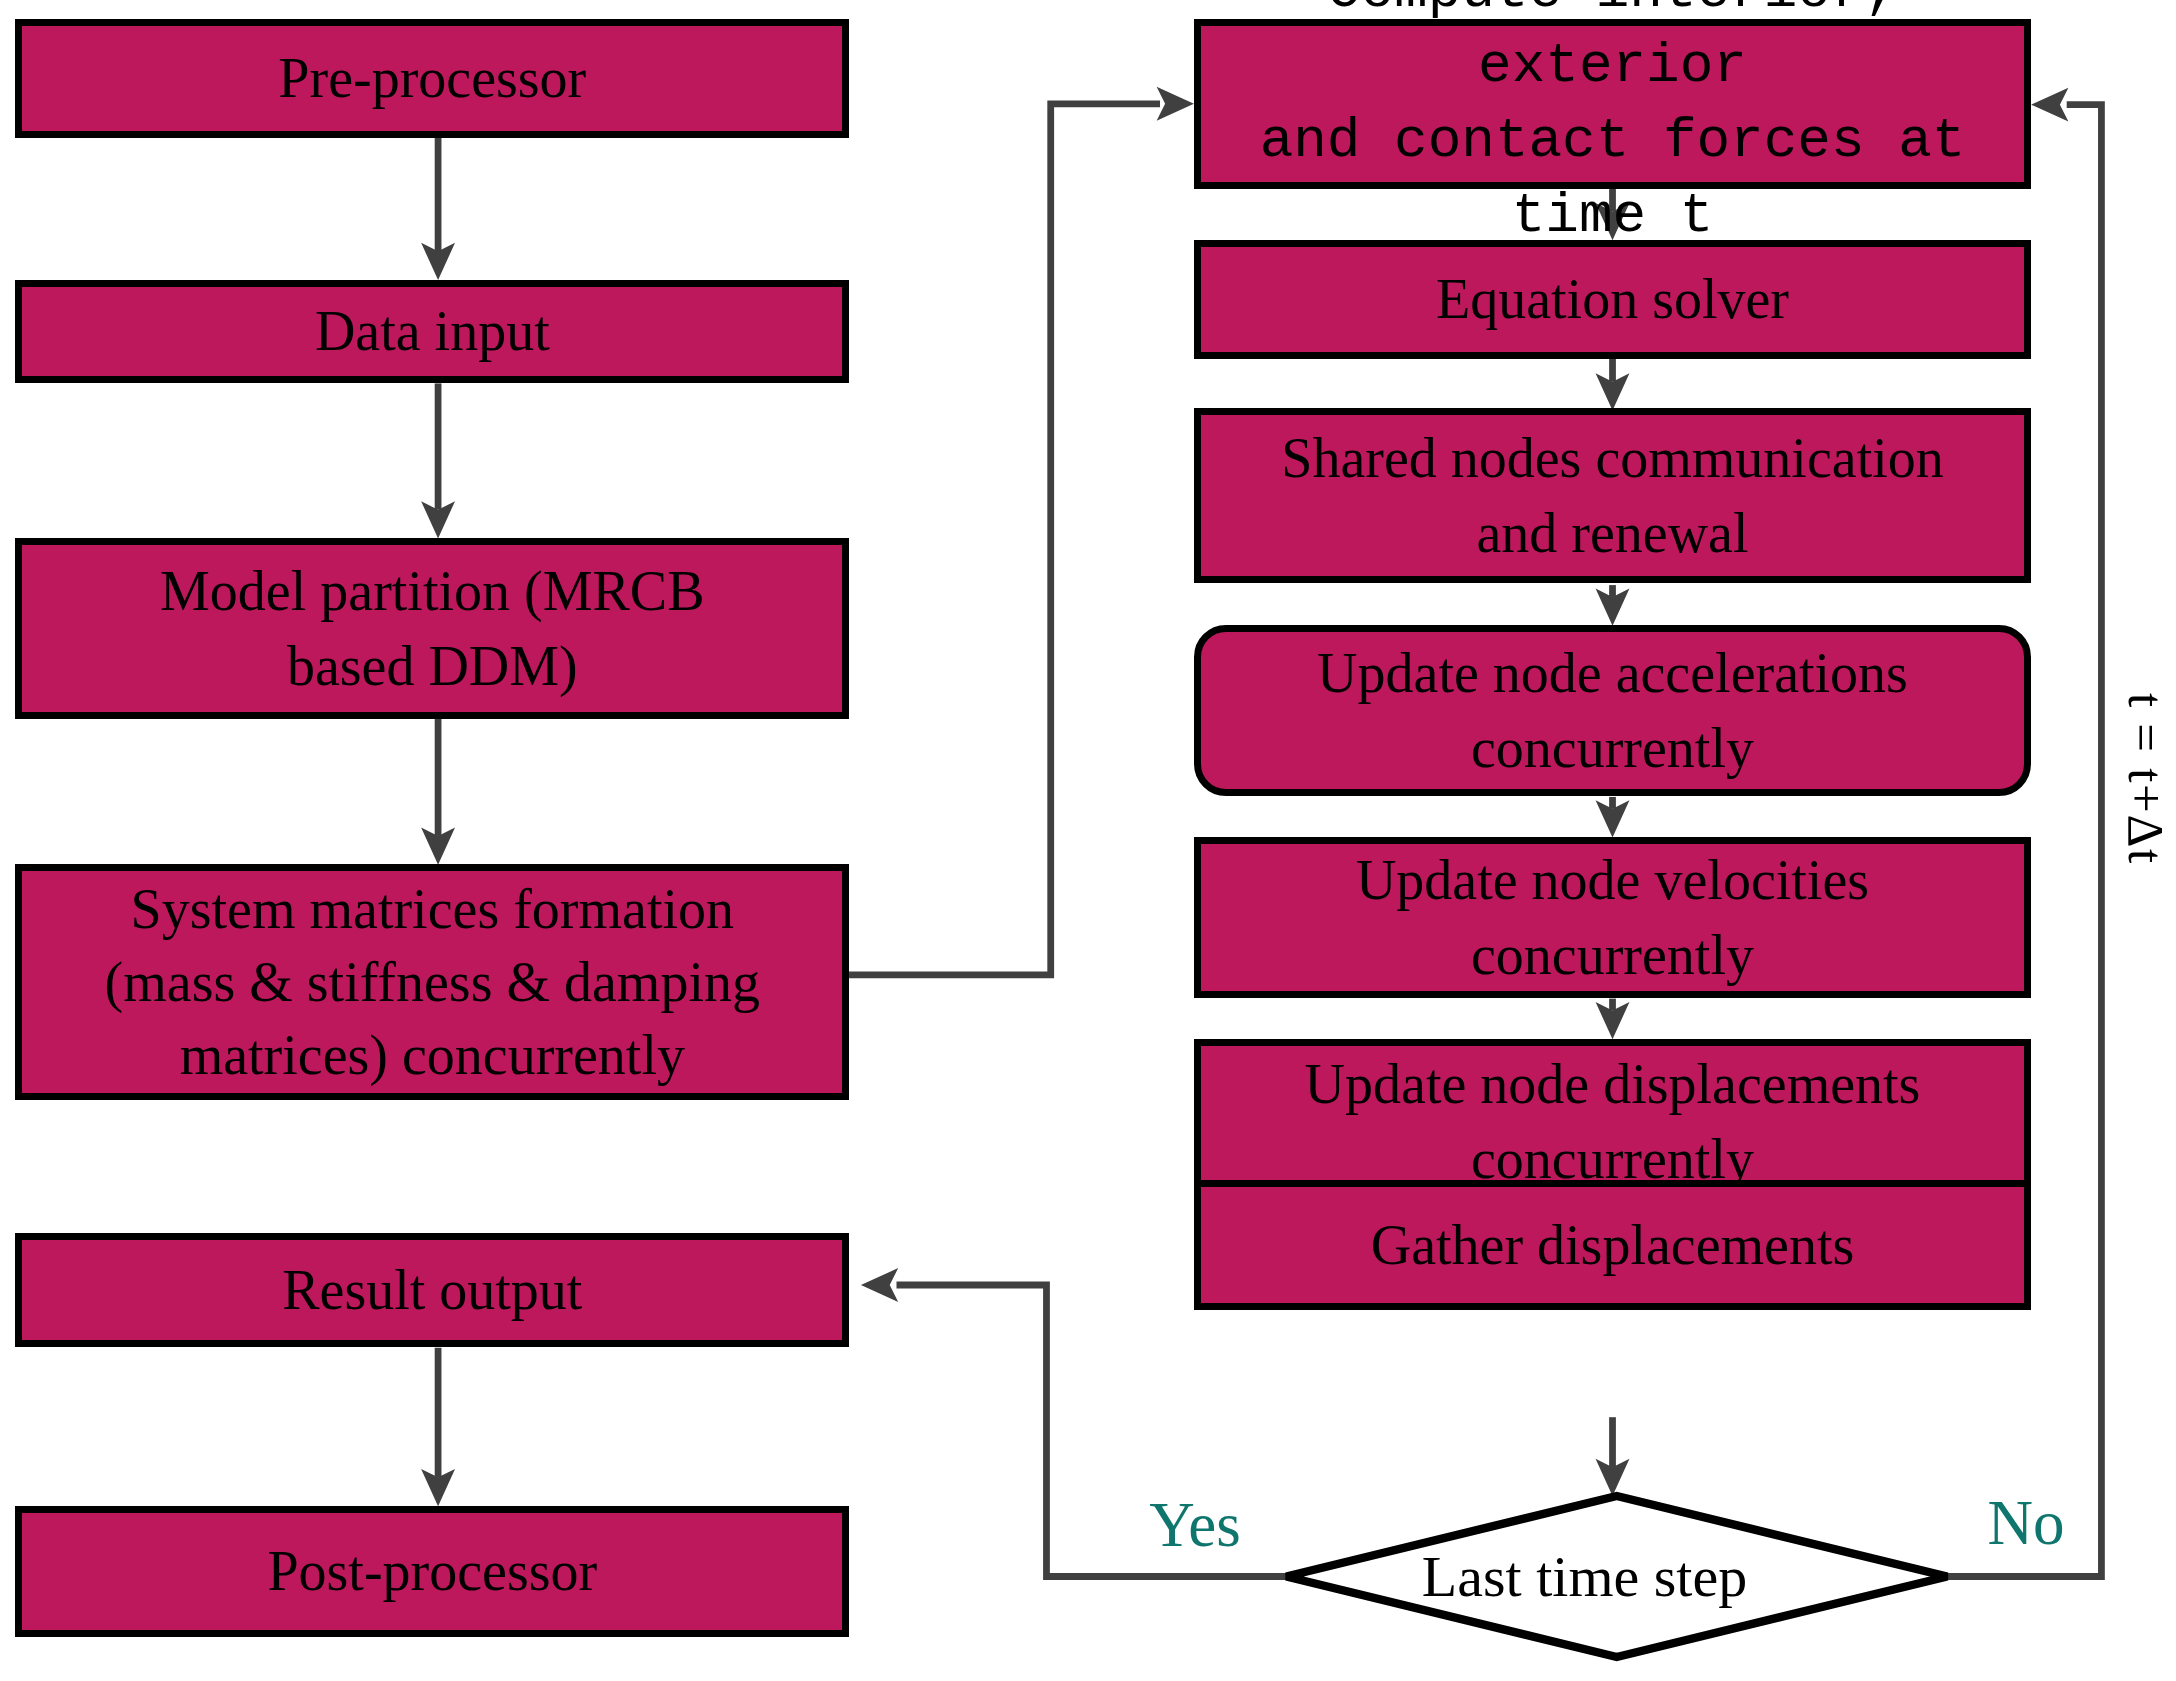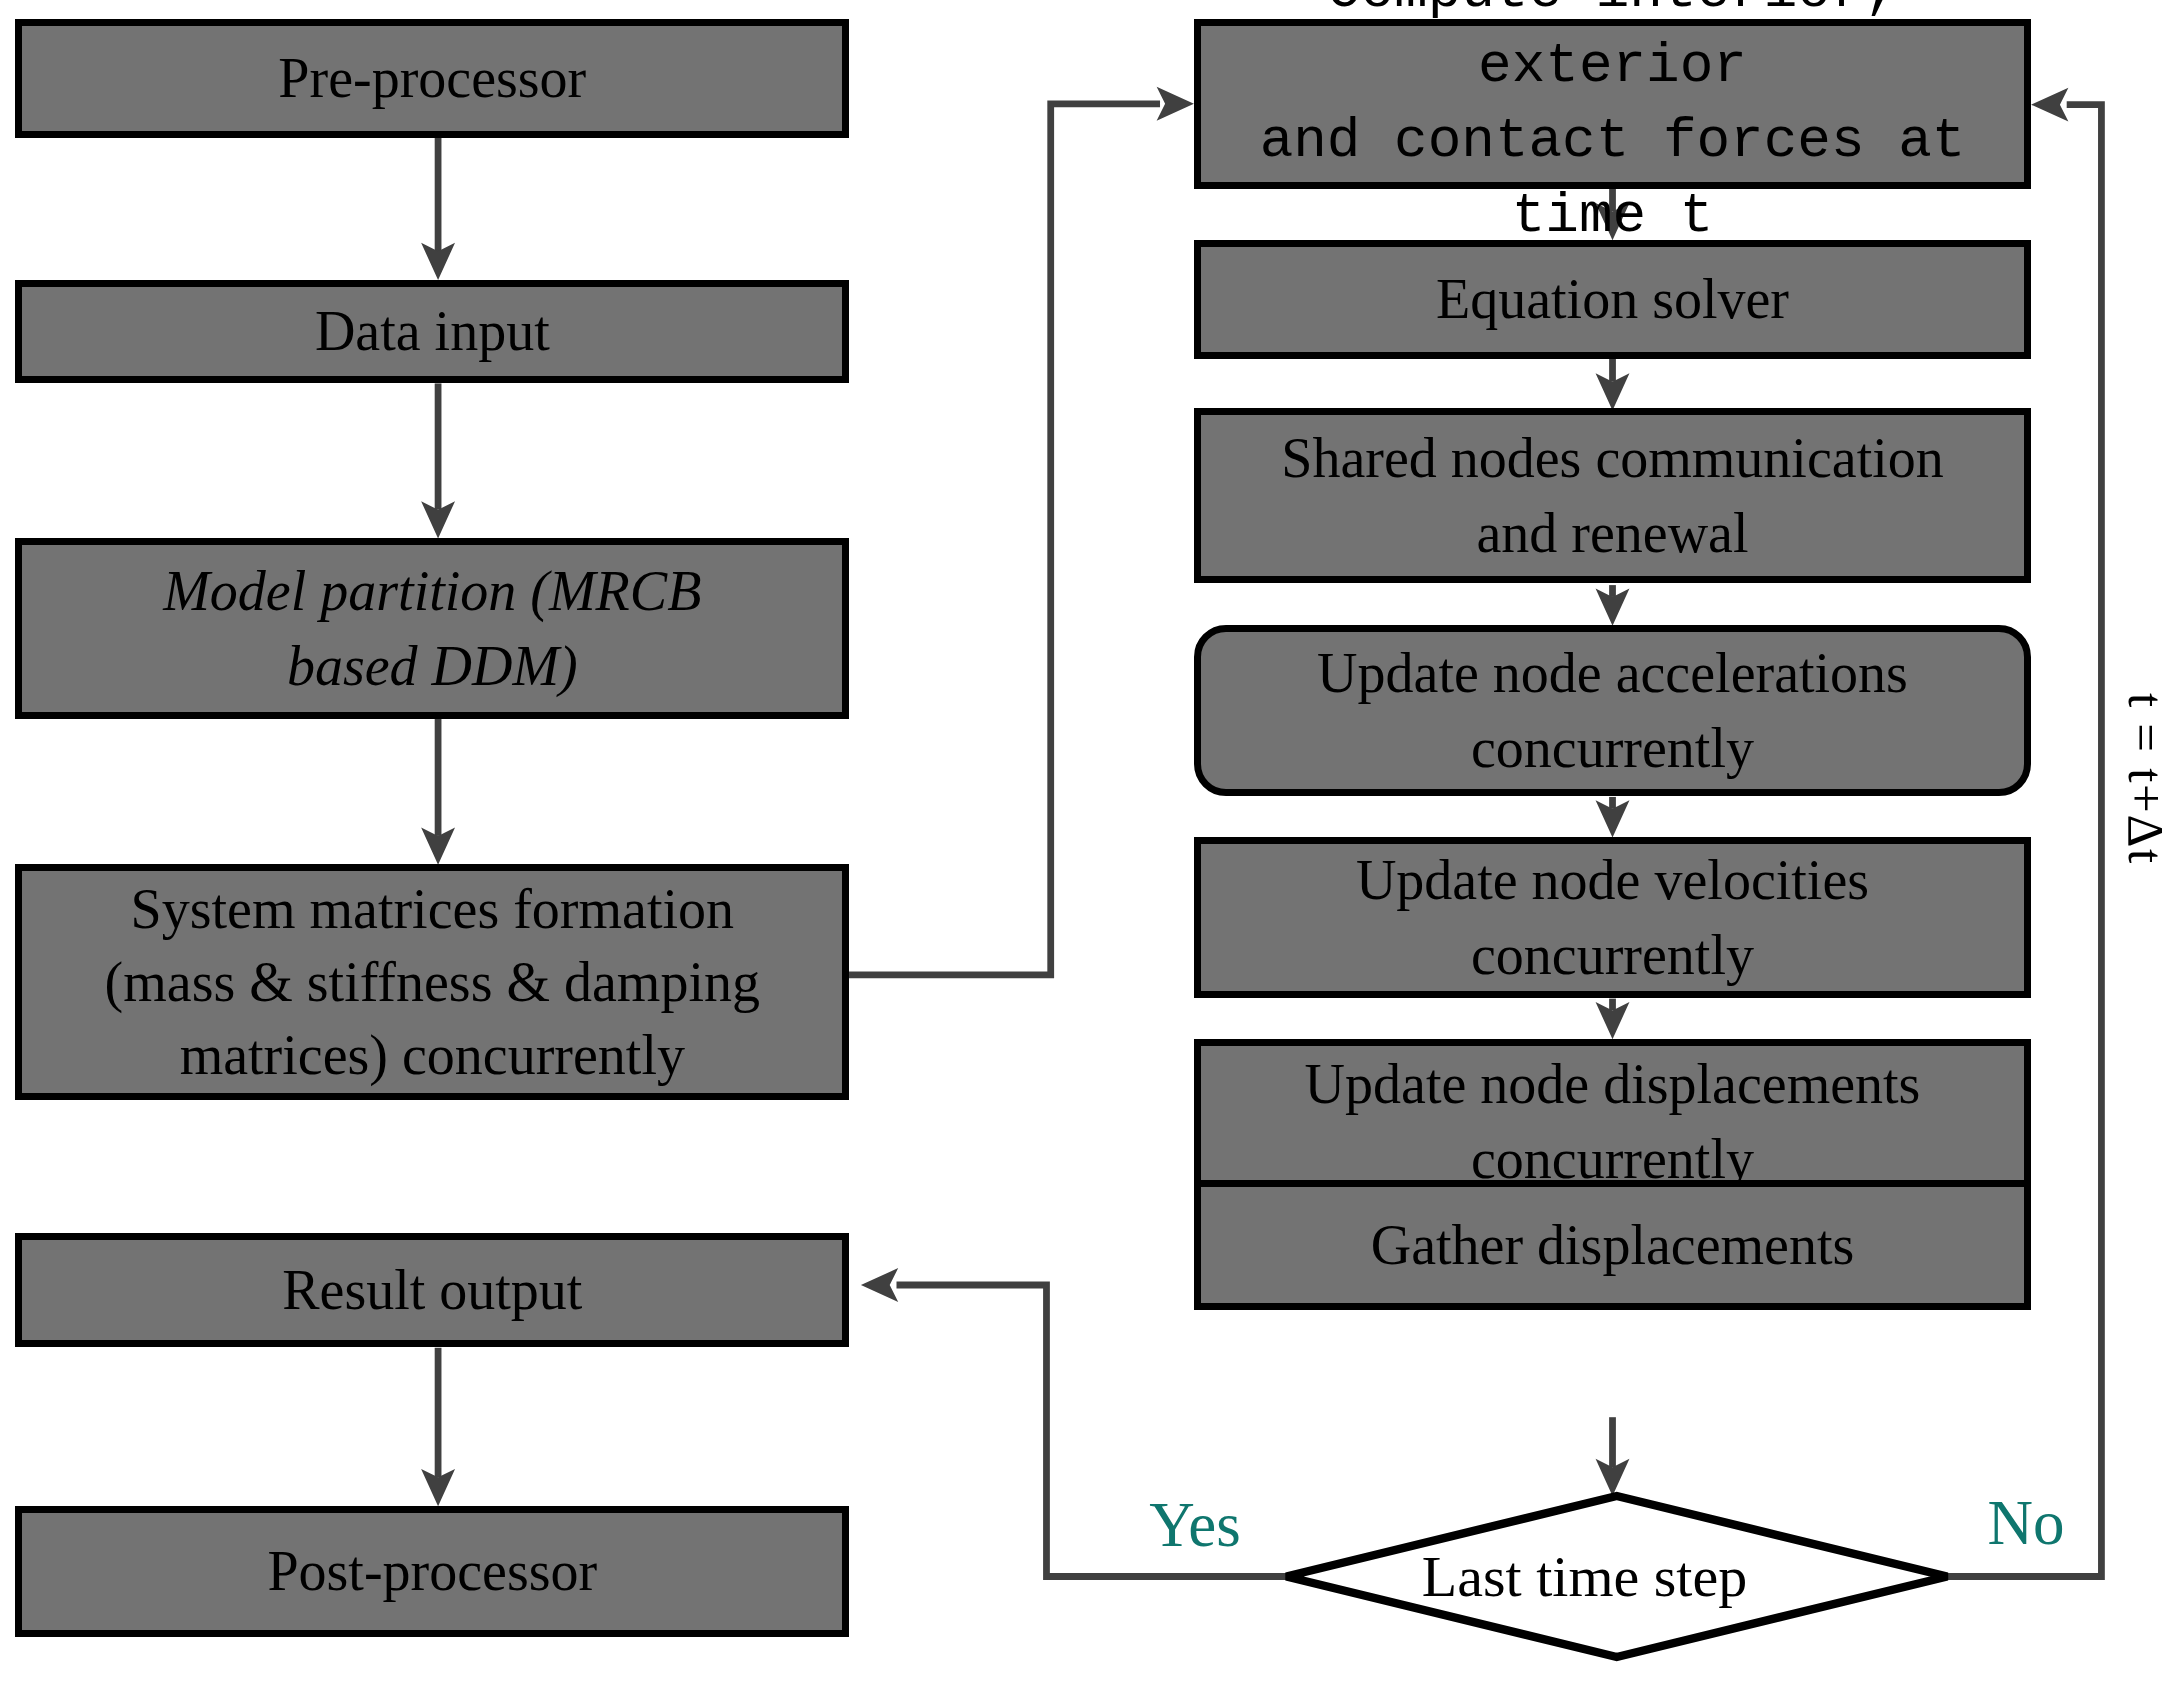--- a/index.html
+++ b/index.html
@@ -19,21 +19,21 @@
   #connector-layer {
     position: absolute;
     left: 0;
     top: 0;
     width: 2176px;
     height: 1682px;
   }
   .box {
     position: absolute;
     box-sizing: border-box;
-    background: #737373;
+    background: #be185d;
     border: 7.6px solid #000000;
     display: flex;
     align-items: center;
     justify-content: center;
     text-align: center;
     white-space: pre-line;
     font-size: 56px;
     line-height: 75px;
     color: #000000;
   }
@@ -118,21 +118,21 @@
       <path d="M1016 1516 L1060 1496 L1050 1516 L1060 1536 Z"></path>
     </g>
 
     <polygon points="1908,1765 2298,1860 1908,1955 1518,1860" fill="#ffffff" stroke="#000000" stroke-width="10"></polygon>
   </svg>
 
   <div class="box col-left" style="top:18.6px; height:119px;">Pre-processor</div>
 
   <div class="box col-left" style="top:280px; height:103px;">Data input</div>
 
-  <div class="box col-left" style="top:538px; height:181px;font-style:italic;">Model partition (MRCB
+  <div class="box col-left" style="top:538px; height:181px;">Model partition (MRCB
 based DDM)</div>
 
   <div class="box col-left lh86" style="top:864px; height:236px;">System matrices formation
 (mass &amp; stiffness &amp; damping
 matrices) concurrently</div>
 
   <div class="box col-left" style="top:1233px; height:114px;">Result output</div>
 
   <div class="box col-left" style="top:1506px; height:131px;">Post-processor</div>
 

